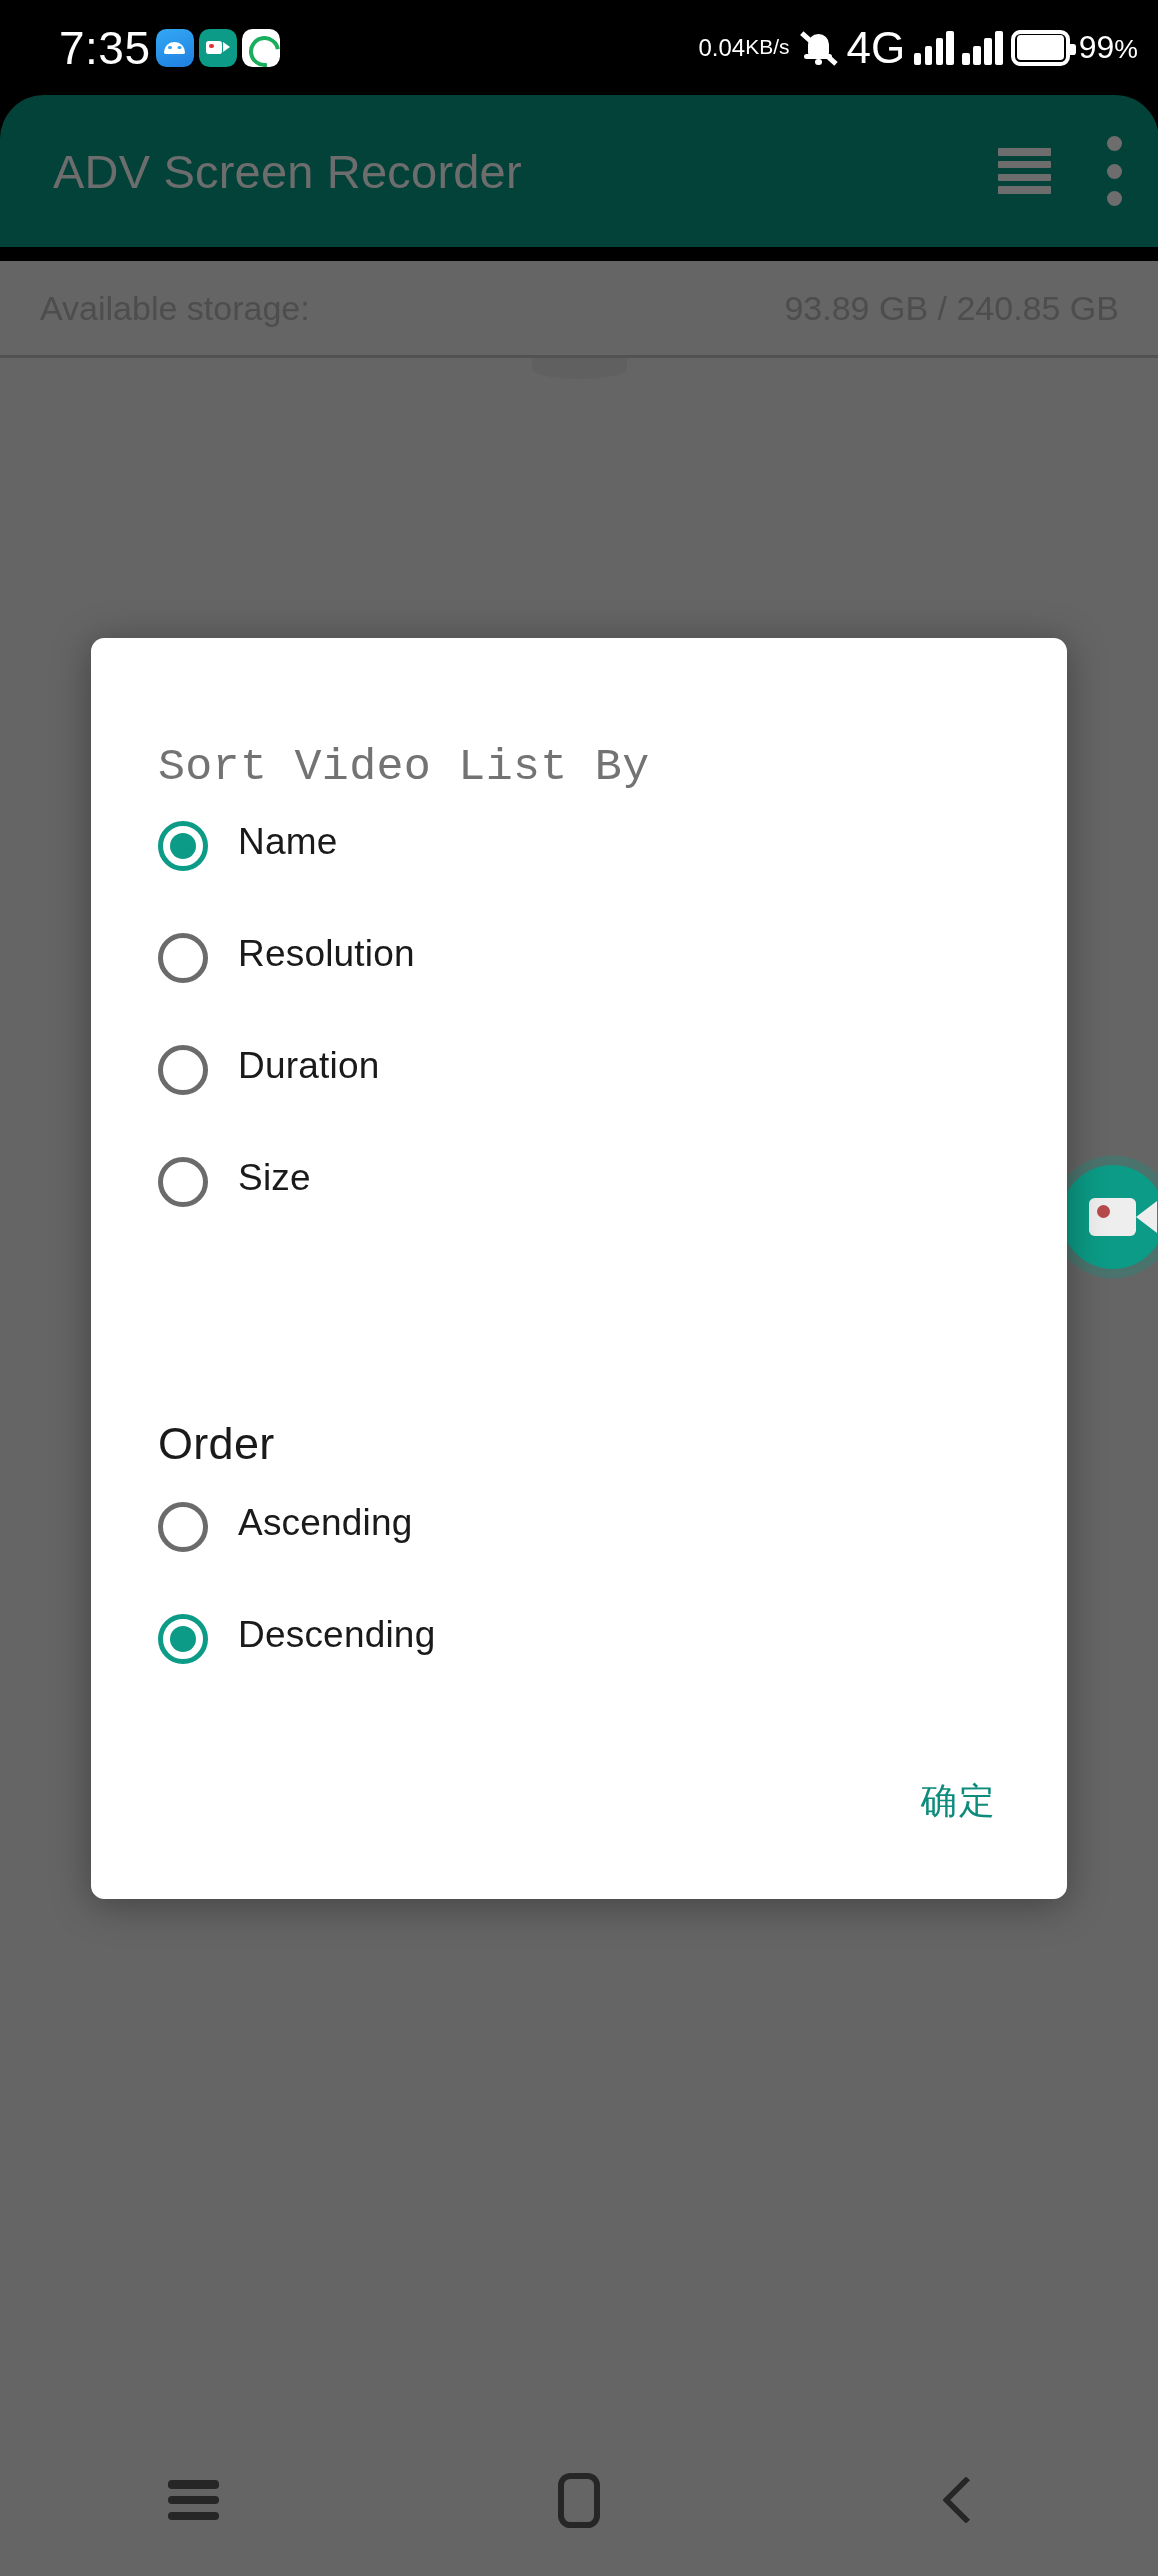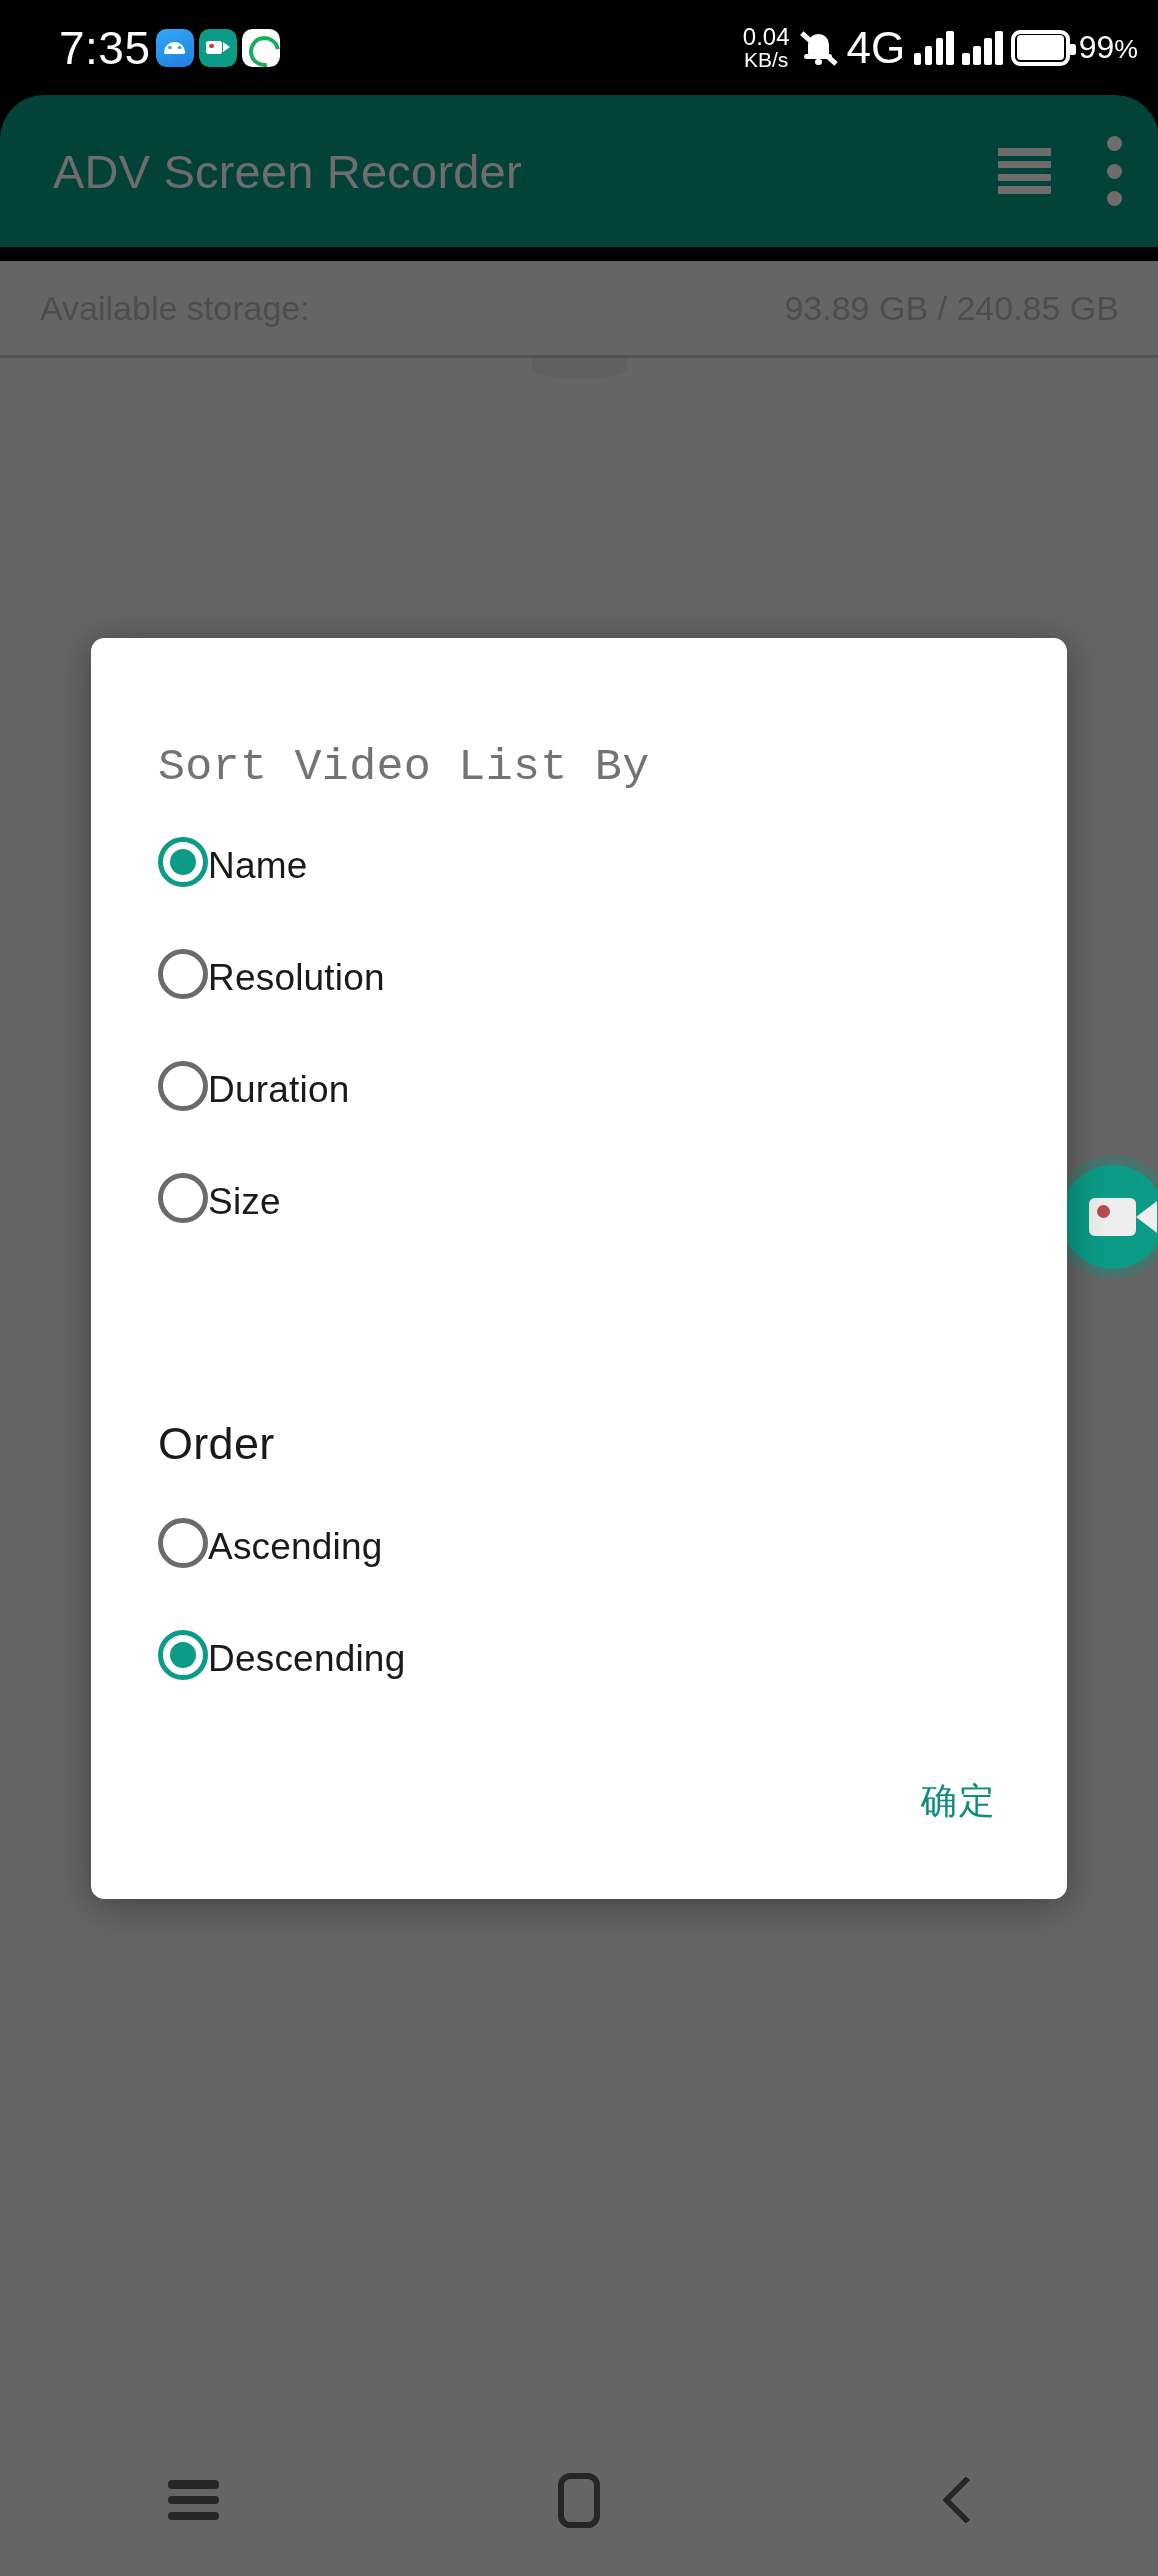--- a/index.html
+++ b/index.html
@@ -41,21 +41,21 @@
     border-left:7.6px solid #fff;
   }
   .ic-rec .dot{ position:absolute; left:10.4px; top:15px; width:4.7px;height:4.7px;background:#d33;border-radius:50%; }
   .ic-sync { background:#fff; }
   .ic-sync::before{
     content:""; position:absolute; left:7.6px; top:7.6px; width:23px; height:23px;
     border:4.7px solid #19ae5c; border-radius:50%;
     border-right-color:transparent; transform:rotate(35deg);
   }
   .sb-right { margin-left:auto; display:flex; align-items:center; gap:8.5px; }
-  .sb-speed { display:flex; flex-direction:column; align-items:center; line-height:1.0; }
+  .sb-speed { display:flex; flex-direction:row; line-height:1.0; }
   .sb-speed .v { font-size:24px; }
   .sb-speed .u { font-size:21px; }
   .mute-icon { width:40px; height:40px; position:relative; }
   .mute-icon .bell{
     position:absolute; left:9.5px; top:6.6px; width:21px;height:21px;
     background:#fff; border-radius:10.4px 10.4px 2.8px 2.8px;
   }
   .mute-icon .base{ position:absolute; left:5.7px; top:26.6px; width:28.5px;height:4.7px;background:#fff;border-radius:2.8px;}
   .mute-icon .clap{ position:absolute; left:17px; top:31px; width:6.6px;height:6.6px;background:#fff;border-radius:50%;}
   .mute-icon .slash{ position:absolute; left:-1.9px; top:18px; width:46px;height:4.7px;background:#fff;transform:rotate(42deg);}
@@ -122,21 +122,21 @@
     position:absolute; left:91px; top:638px; width:976px; height:1261px;
     background:#fff; border-radius:13.3px;
     box-shadow:0 5.7px 38px rgba(0,0,0,0.35);
     padding:0;
   }
   .dlg-title {
     position:absolute; left:67px; top:104px;
     font-size:45px; color:#737373; font-weight:400; letter-spacing:0.3px;font-family:Liberation Mono, monospace;
   }
   .radio-list { position:absolute; left:67px; top:0; width:855px; }
-  .radio-row { display:flex; align-items:flex-end; height:66px; }
+  .radio-row { display:flex; align-items:flex-start; gap:30px; height:66px; }
   .radio {
     width:50px; height:50px; border-radius:50%;
     border:5.7px solid #6b6b6b; position:relative; flex:none; background:#fff;
   }
   .radio.sel { border-color:#0b9b86; }
   .radio.sel::after {
     content:""; position:absolute; left:50%; top:50%; transform:translate(-50%,-50%);
     width:26px; height:26px; border-radius:50%; background:#0b9b86;
   }
   .radio-label { font-size:37px; color:#1a1a1a; font-weight:400; letter-spacing:0.2px; }

